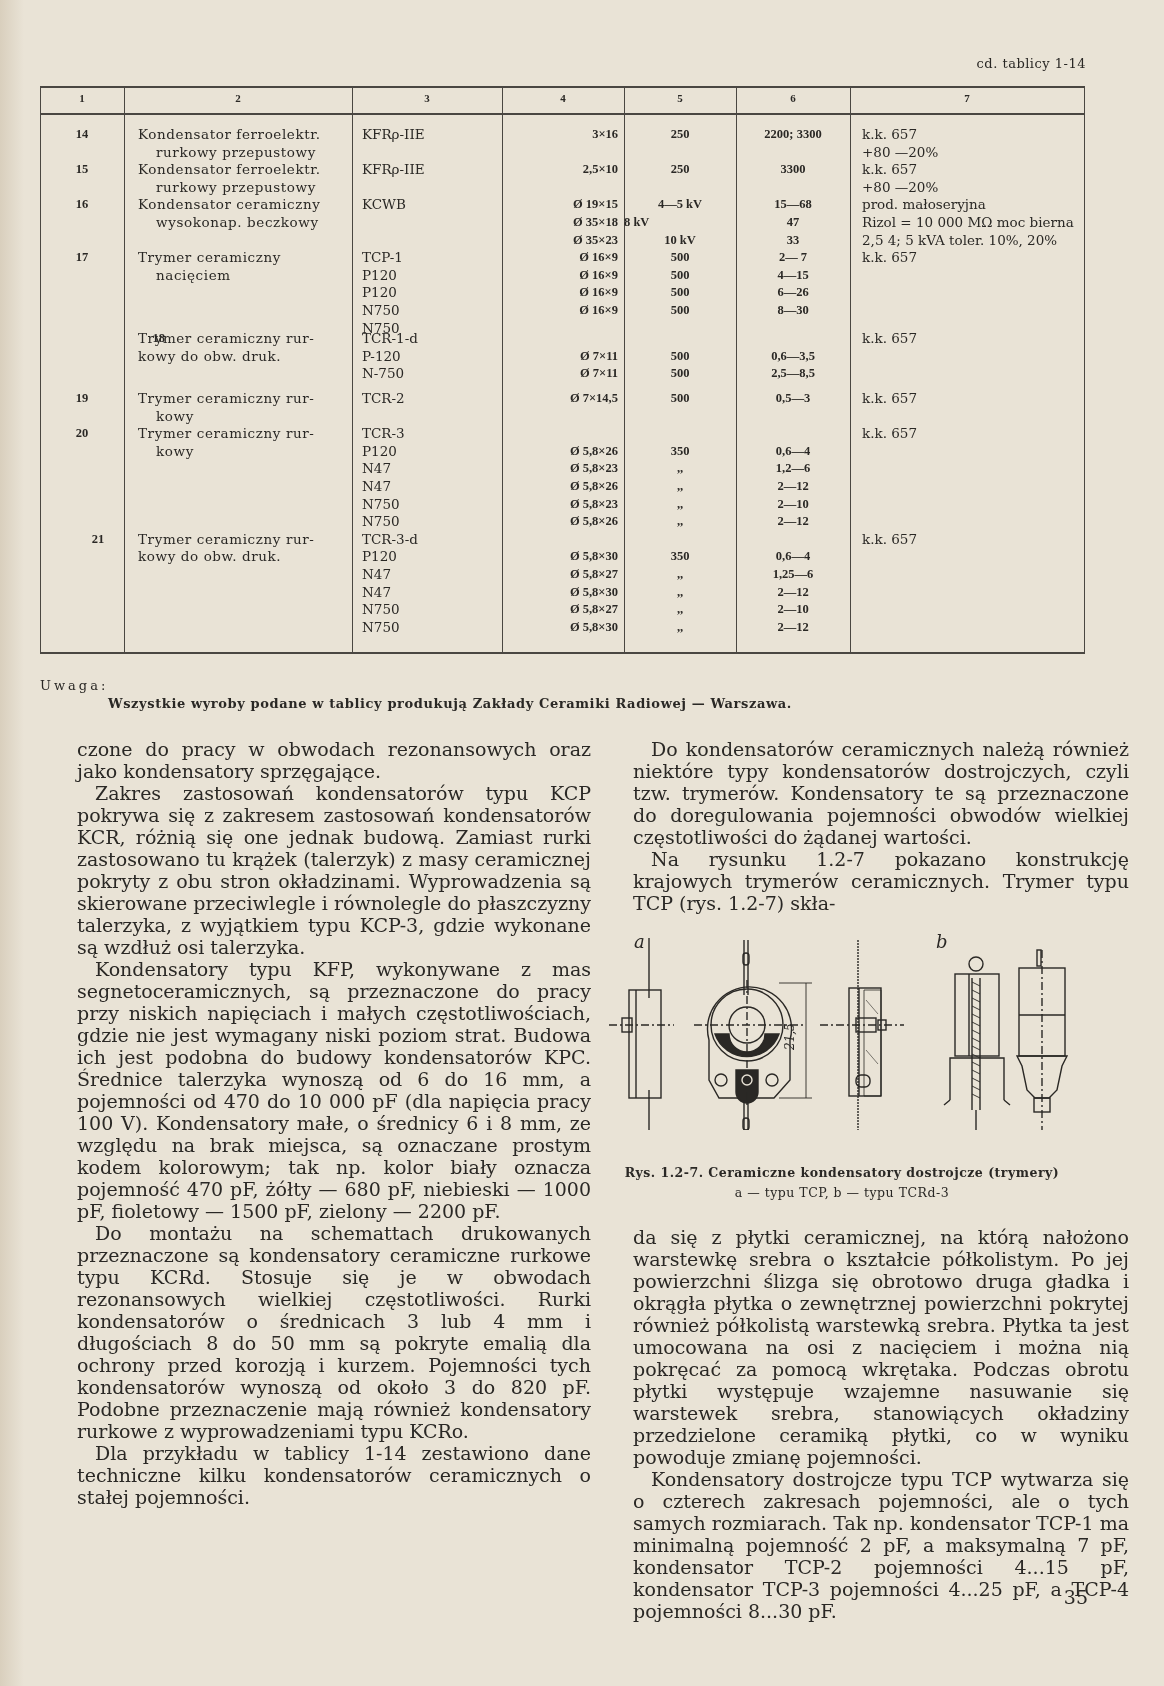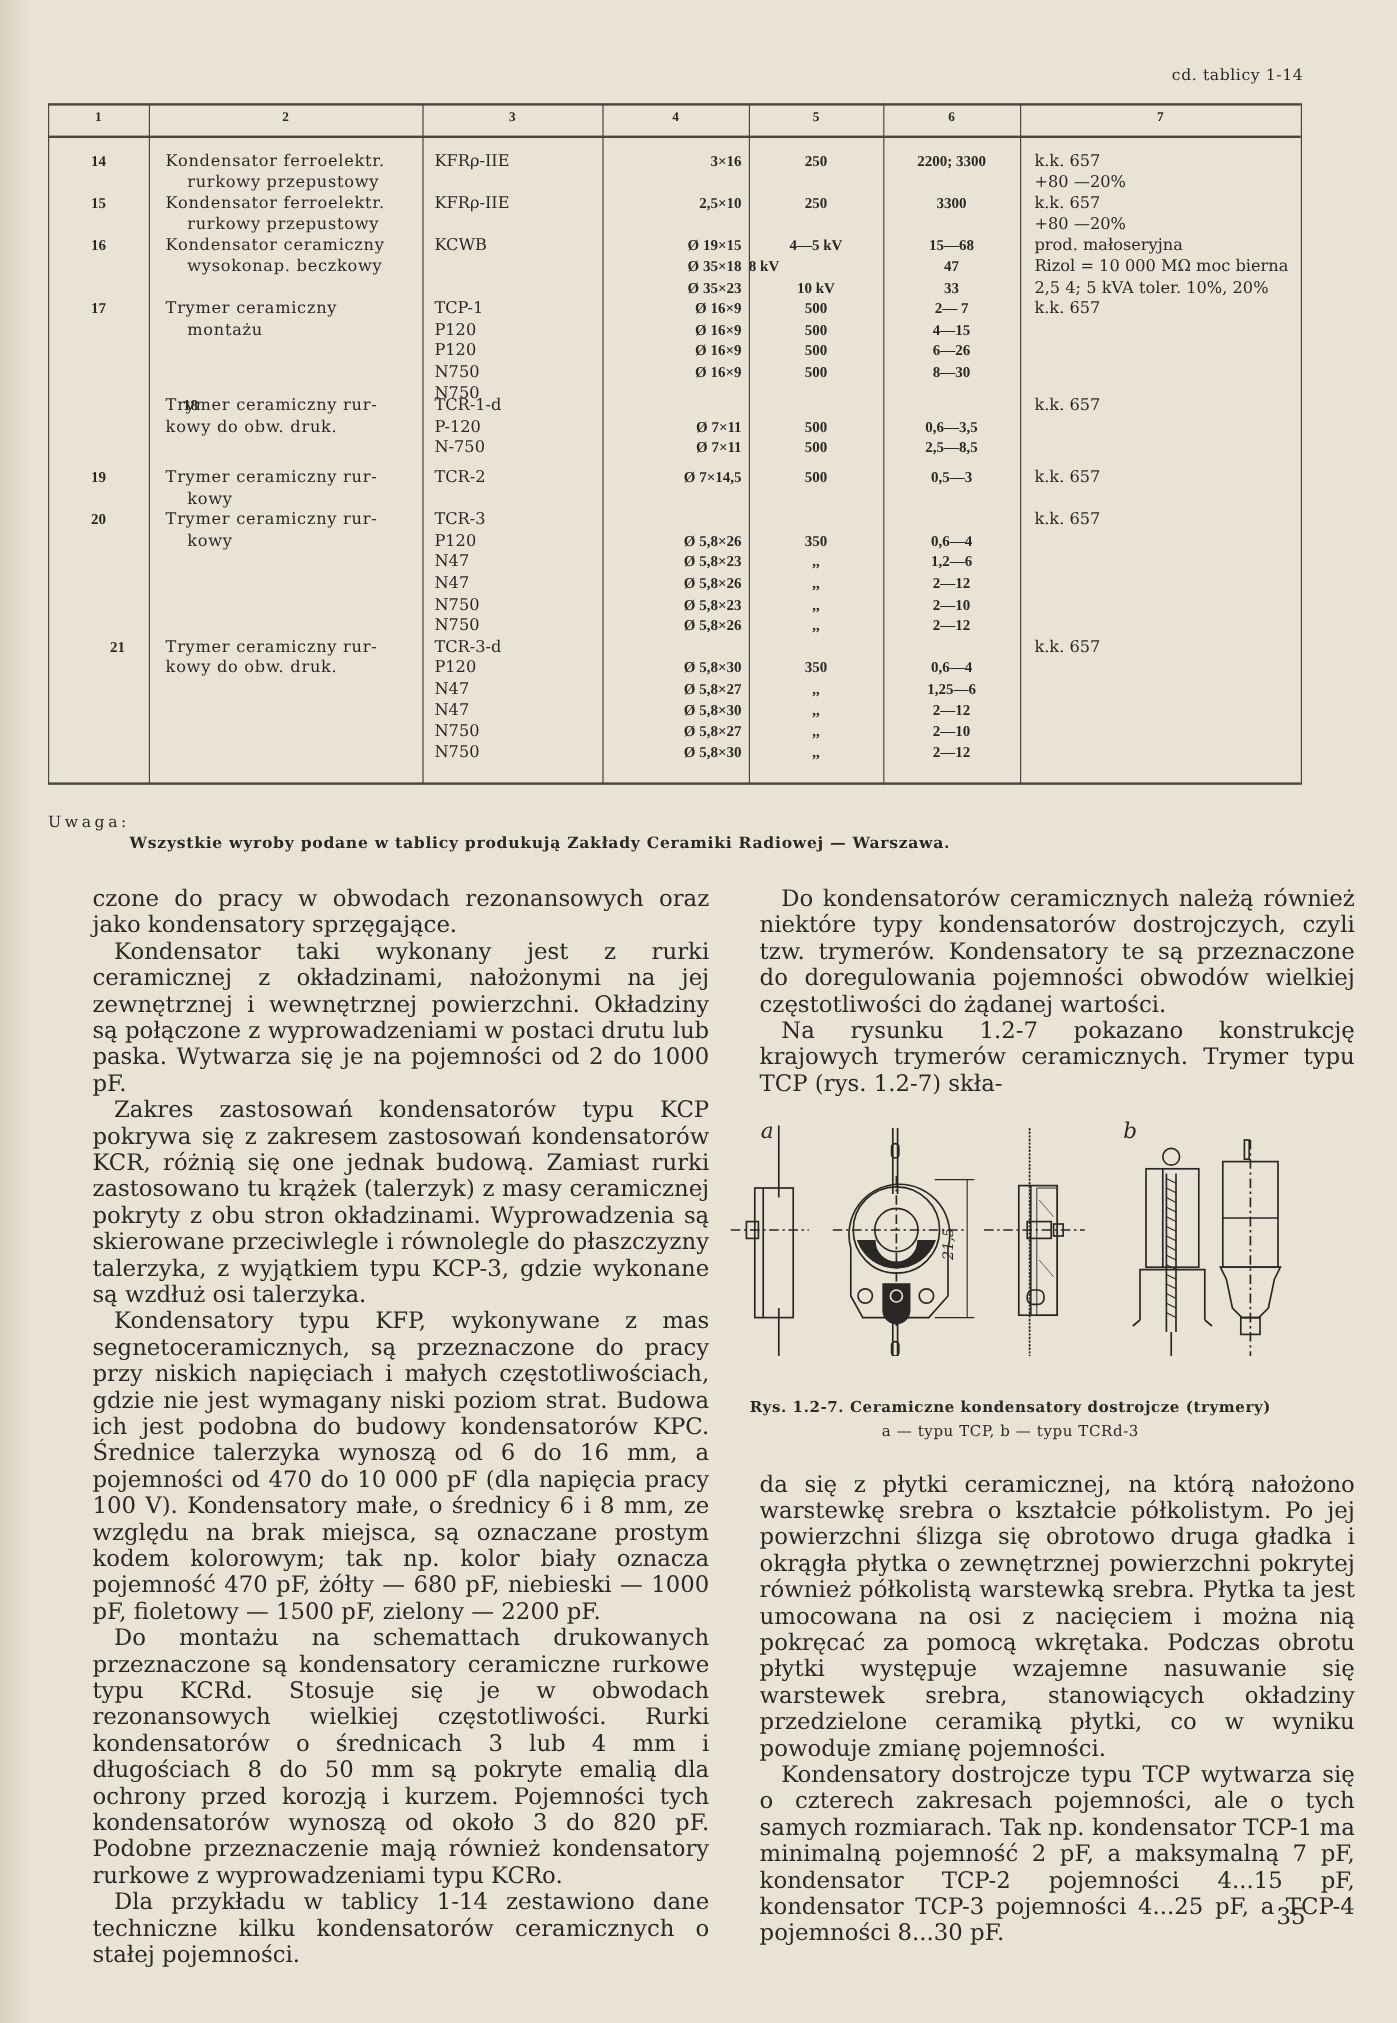--- a/index.html
+++ b/index.html
@@ -111,21 +111,21 @@
     <div class="cell num" style="top: 128px; left: 584px; width: 112px; text-align: left;">8 kV</div>
     <div class="cell num" style="top: 145.6px; left: 584px; width: 112px; text-align: center;">10 kV</div>
     <div class="cell num" style="top: 110.4px; left: 696px; width: 114px; text-align: center;">15—68</div>
     <div class="cell num" style="top: 128px; left: 696px; width: 114px; text-align: center;">47</div>
     <div class="cell num" style="top: 145.6px; left: 696px; width: 114px; text-align: center;">33</div>
     <div class="cell " style="top: 110.4px; left: 822px; width: 222px; text-align: left;">prod. małoseryjna</div>
     <div class="cell " style="top: 128px; left: 822px; width: 222px; text-align: left;">Rizol = 10 000 MΩ moc bierna</div>
     <div class="cell " style="top: 145.6px; left: 822px; width: 222px; text-align: left;">2,5 4; 5 kVA toler. 10%, 20%</div>
     <div class="cell num" style="top: 163.2px; left: 0px; width: 84px; text-align: center;">17</div>
     <div class="cell spaced" style="top: 163.2px; left: 98px; width: 214px; text-align: left;">Trymer ceramiczny</div>
-    <div class="cell spaced" style="top: 180.8px; left: 98px; width: 214px; text-align: left; padding-left: 18px;">montażu</div>
+    <div class="cell spaced" style="top: 180.8px; left: 98px; width: 214px; text-align: left; padding-left: 18px;">nacięciem</div>
     <div class="cell " style="top: 163.2px; left: 322px; width: 140px; text-align: left;">TCP-1</div>
     <div class="cell " style="top: 180.8px; left: 322px; width: 140px; text-align: left;">P120</div>
     <div class="cell " style="top: 198.4px; left: 322px; width: 140px; text-align: left;">P120</div>
     <div class="cell " style="top: 216px; left: 322px; width: 140px; text-align: left;">N750</div>
     <div class="cell " style="top: 233.6px; left: 322px; width: 140px; text-align: left;">N750</div>
     <div class="cell num" style="top: 163.2px; left: 466px; width: 112px; text-align: right;">Ø 16×9</div>
     <div class="cell num" style="top: 180.8px; left: 466px; width: 112px; text-align: right;">Ø 16×9</div>
     <div class="cell num" style="top: 198.4px; left: 466px; width: 112px; text-align: right;">Ø 16×9</div>
     <div class="cell num" style="top: 216px; left: 466px; width: 112px; text-align: right;">Ø 16×9</div>
     <div class="cell num" style="top: 163.2px; left: 584px; width: 112px; text-align: center;">500</div>
@@ -208,21 +208,20 @@
     <div class="cell num" style="top: 515.2px; left: 696px; width: 114px; text-align: center;">2—10</div>
     <div class="cell num" style="top: 532.8px; left: 696px; width: 114px; text-align: center;">2—12</div>
     <div class="cell " style="top: 444.8px; left: 822px; width: 222px; text-align: left;">k.k. 657</div>
   </div>
 
 <div class="note-label">Uwaga:</div>
 <div class="note-text">Wszystkie wyroby podane w tablicy produkują Zakłady Ceramiki Radiowej — Warszawa.</div>
 
 <div class="col col-left">
   <p>czone do pracy w obwodach rezonansowych oraz jako kondensatory sprzęgające.</p>
-  <p class="ind">Kondensator taki wykonany jest z rurki ceramicznej z okładzinami, nałożonymi na jej zewnętrznej i wewnętrznej powierzchni. Okładziny są połączone z wyprowadzeniami w postaci drutu lub paska. Wytwarza się je na pojemności od 2 do 1000 pF.</p>
   <p class="ind">Zakres zastosowań kondensatorów typu KCP pokrywa się z zakresem zastosowań kondensatorów KCR, różnią się one jednak budową. Zamiast rurki zastosowano tu krążek (talerzyk) z masy ceramicznej pokryty z obu stron okładzinami. Wyprowadzenia są skierowane przeciwlegle i równolegle do płaszczyzny talerzyka, z wyjątkiem typu KCP-3, gdzie wykonane są wzdłuż osi talerzyka.</p>
   <p class="ind">Kondensatory typu KFP, wykonywane z mas segnetoceramicznych, są przeznaczone do pracy przy niskich napięciach i małych częstotliwościach, gdzie nie jest wymagany niski poziom strat. Budowa ich jest podobna do budowy kondensatorów KPC. Średnice talerzyka wynoszą od 6 do 16 mm, a pojemności od 470 do 10 000 pF (dla napięcia pracy 100 V). Kondensatory małe, o średnicy 6 i 8 mm, ze względu na brak miejsca, są oznaczane prostym kodem kolorowym; tak np. kolor biały oznacza pojemność 470 pF, żółty — 680 pF, niebieski — 1000 pF, fioletowy — 1500 pF, zielony — 2200 pF.</p>
   <p class="ind">Do montażu na schemattach drukowanych przeznaczone są kondensatory ceramiczne rurkowe typu KCRd. Stosuje się je w obwodach rezonansowych wielkiej częstotliwości. Rurki kondensatorów o średnicach 3 lub 4 mm i długościach 8 do 50 mm są pokryte emalią dla ochrony przed korozją i kurzem. Pojemności tych kondensatorów wynoszą od około 3 do 820 pF. Podobne przeznaczenie mają również kondensatory rurkowe z wyprowadzeniami typu KCRo.</p>
   <p class="ind">Dla przykładu w tablicy 1-14 zestawiono dane techniczne kilku kondensatorów ceramicznych o stałej pojemności.</p>
 </div>
 
 <div class="col col-right-top">
   <p class="ind">Do kondensatorów ceramicznych należą również niektóre typy kondensatorów dostrojczych, czyli tzw. trymerów. Kondensatory te są przeznaczone do doregulowania pojemności obwodów wielkiej częstotliwości do żądanej wartości.</p>
   <p class="ind">Na rysunku 1.2-7 pokazano konstrukcję krajowych trymerów ceramicznych. Trymer typu TCP (rys. 1.2-7) skła-</p>
 </div>

